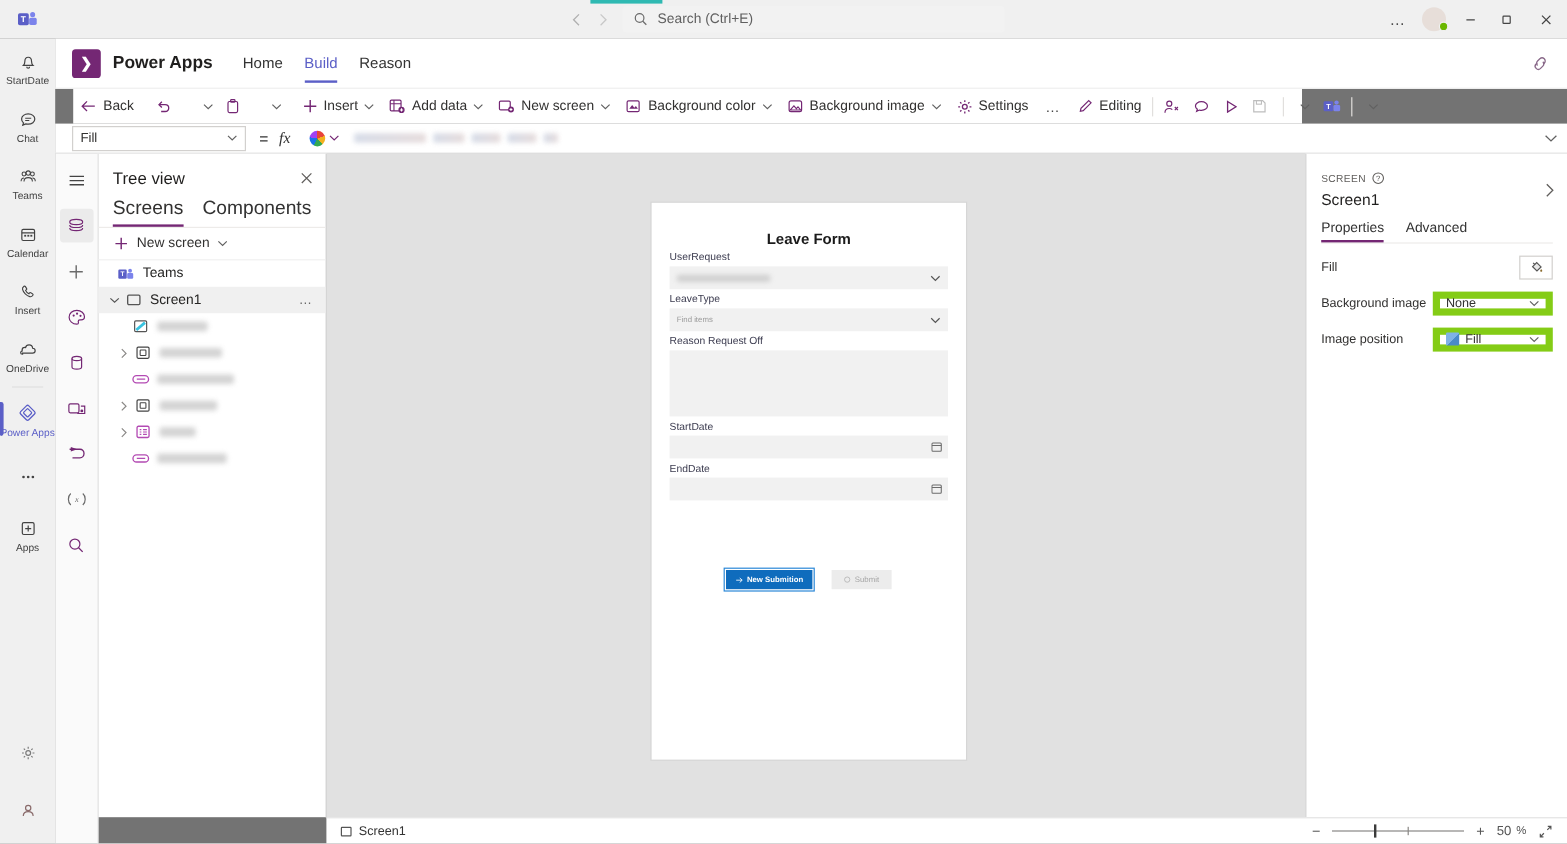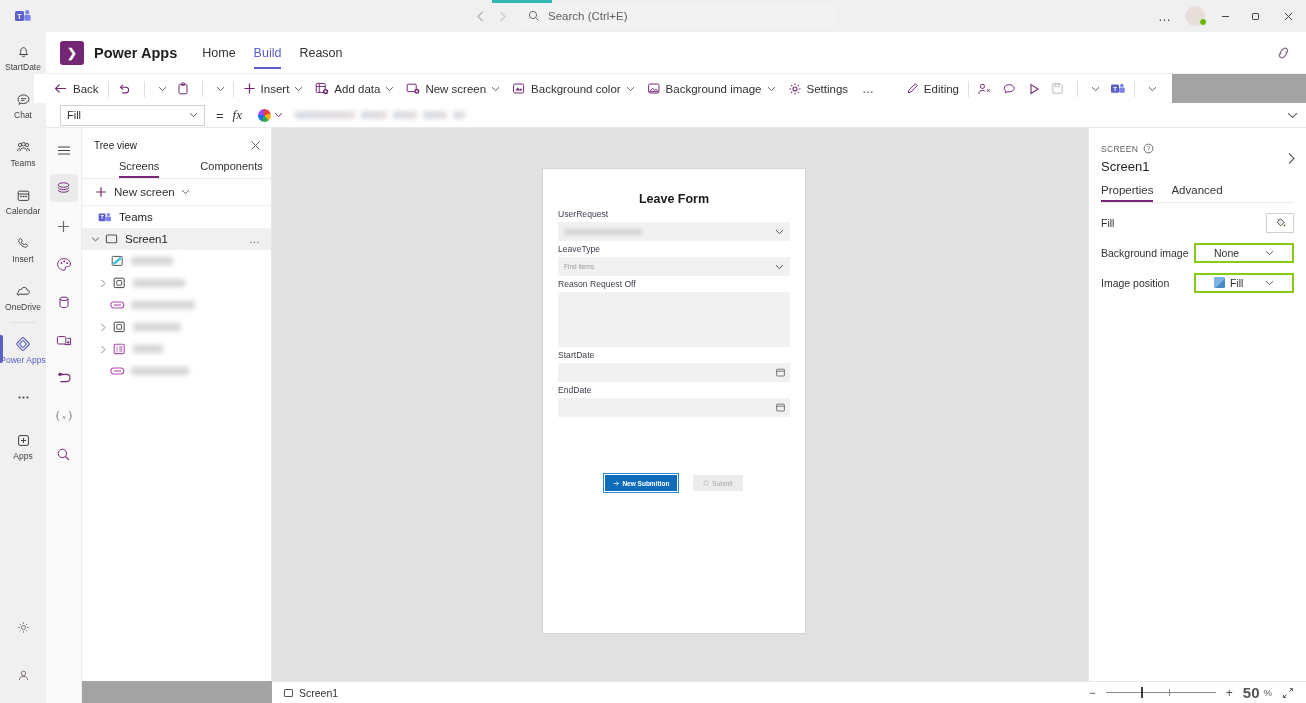--- a/index.html
+++ b/index.html
@@ -4,21 +4,21 @@
 <title>Power Apps in Teams — Leave Form</title>
 <style>
   * { box-sizing: border-box; margin: 0; padding: 0; }
   html, body {
     width: 1306px; height: 703px;
     font-family: "Liberation Sans", sans-serif;
     background: #ffffff;
     overflow: hidden;
     -webkit-font-smoothing: antialiased;
   }
-  .app { position: relative; width: 1306px; height: 703px; background:#a3a3a3; }
+  .app { position: relative; width: 1306px; height: 703px; background:#737373; }
 
   
   .titlebar {
     position:absolute; top:0; left:0; width:1306px; height:32px;
     background:#f0f0f0; display:flex; align-items:center;
   }
   .tb-logo { width:46px; height:32px; display:flex; align-items:center; justify-content:center; }
   .tb-center { position:absolute; left:0; right:0; top:0; height:32px; display:flex; align-items:center; justify-content:center; }
   .navarrow { width:22px; height:22px; display:flex; align-items:center; justify-content:center; color:#b3b3b3; font-size:13px; }
   .searchbox {
@@ -73,22 +73,22 @@
     display:flex; align-items:center; position:relative;
   }
   .pa-navitem.active { color:#5b5fc7; }
   .pa-navitem.active::after {
     content:""; position:absolute; left:9px; right:9px; bottom:5px; height:2px; background:#5b5fc7;
   }
   .pa-header-right { margin-left:auto; margin-right:14px; display:flex; align-items:center; }
 
   
   .cmdbar {
-    position:absolute; left:34px; top:74px; width:1138px; height:29px;
-    background:#ffffff; display:flex; align-items:center; padding-left:14px;
+    position:absolute; left:61px; top:74px; width:1024px; height:29px;
+    background:#ffffff; display:flex; align-items:center; 
   }
   .cmd {
     display:flex; align-items:center; height:25px; padding:0 6px;
     font-size:11.5px; color:#323130; border-radius:2px; white-space:nowrap;
   }
   .cmd .cicon { display:flex; align-items:center; margin-right:5px; color:#742774; }
   .cmd .caret { margin-left:5px; color:#616161; display:flex; }
   .cmd-div { width:1px; height:16px; background:#e1dfdd; margin:0 3px; }
   .cmd.icon-only { padding:0 5px; }
   .cmd.ellipsis { color:#444; letter-spacing:1px; font-size:12px; padding:0 8px; }
@@ -141,24 +141,24 @@
   }
   .srail-item.hamburger { color:#444; }
   .srail-item.selected { background:#ebebeb; }
 
   
   .treeview {
     position:absolute; left:82px; top:128px; width:190px; height:553px;
     background:#ffffff; border-right:1px solid #e6e6e6;
   }
   .tv-head { display:flex; align-items:center; padding:12px 10px 6px 12px; }
-  .tv-title { font-size:10px; color:#201f1e; }
+  .tv-title { font-size:14px; color:#201f1e; }
   .tv-close { margin-left:auto; color:#605e5c; font-size:13px; }
   .tv-tabs { display:flex; padding:0 12px; border-bottom:1px solid #edebe9; }
-  .tv-tab { font-size:11px; color:#333; padding:3px 0 6px; margin-right:16px; position:relative;margin-left:25px; }
+  .tv-tab { font-size:16px; color:#333; padding:3px 0 6px; margin-right:16px; position:relative; }
   .tv-tab.active { color:#323130; }
   .tv-tab.active::after { content:""; position:absolute; left:0; right:0; bottom:0; height:2px; background:#742774; }
   .tv-search {
     margin:10px 12px 0; height:23px; border:1px solid #8a8886; border-radius:2px;
     display:flex; align-items:center; padding:0 6px; background:#fff;
   }
   .tv-search .sicon { color:#742774; display:flex; margin-right:6px; }
   .tv-search .sp { font-size:11px; color:#767676; }
   .tv-newscreen { display:flex; align-items:center; padding:7px 12px 7px 13px; font-size:11.5px; color:#323130; }
   .tv-newscreen .plus { color:#742774; margin-right:7px; display:flex; }
@@ -228,22 +228,22 @@
   .pr-tab { font-size:11.5px; color:#333; padding-bottom:6px; margin-right:18px; position:relative; }
   .pr-tab.active::after { content:""; position:absolute; left:0; right:0; bottom:0; height:2px; background:#742774; }
   .pr-row { display:flex; align-items:center; height:21px; margin-top:9px; }
   .pr-label { font-size:10.5px; color:#323130; }
   .pr-control { margin-left:auto; }
   .pr-fillbtn {
     width:28px; height:20px; border:1px solid #d2d0ce; background:#fff;
     display:flex; align-items:center; justify-content:center;
   }
   .pr-select {
-    width:100px; height:20px; border:2px solid #84cc16; background:#fff;
-    display:flex; align-items:center; padding:0 18px; font-size:10.5px; color:#323130;
+    width:100px; height:20px; border:6px solid #84cc16; background:#fff;
+    display:flex; align-items:center; padding:0 5px; font-size:10.5px; color:#323130;
   }
   .pr-select .caret { margin-left:auto; color:#616161; display:flex; }
   .pr-select .thumb {
     width:11px; height:11px; margin-right:5px; border-radius:1px;
     background:linear-gradient(135deg,#7fb2e5 55%, #4a8ac9 55%);
   }
 
   
   .statusbar {
     position:absolute; left:272px; top:681px; width:1034px; height:22px;
@@ -253,21 +253,21 @@
   .sb-screen { display:flex; align-items:center; font-size:10.5px; color:#333; }
   .sb-screen .sq {
     width:9px; height:8px; border:1px solid #555; margin-right:6px; border-radius:1px;
   }
   .sb-right { margin-left:auto; display:flex; align-items:center; gap:10px; }
   .sb-ic { color:#555; display:flex; align-items:center; }
   .slider { position:relative; width:110px; height:12px; display:flex; align-items:center; }
   .slider .track { position:absolute; left:0; right:0; height:1px; background:#8a8886; }
   .slider .tick { position:absolute; left:57%; width:1px; height:7px; background:#8a8886; }
   .slider .thumb2 { position:absolute; left:32%; width:2px; height:11px; background:#3b3b3b; }
-  .sb-zoom { font-size:15px; color:#555;font-weight:bold; }
+  .sb-zoom { font-size:11px; color:#555; }
   .sb-pct { font-size:9.5px; color:#555; margin-left:3px; }
 
   svg { display:block; }
 </style>
 </head>
 <body>
 
 <div class="app">
 
   <div class="titlebar">

